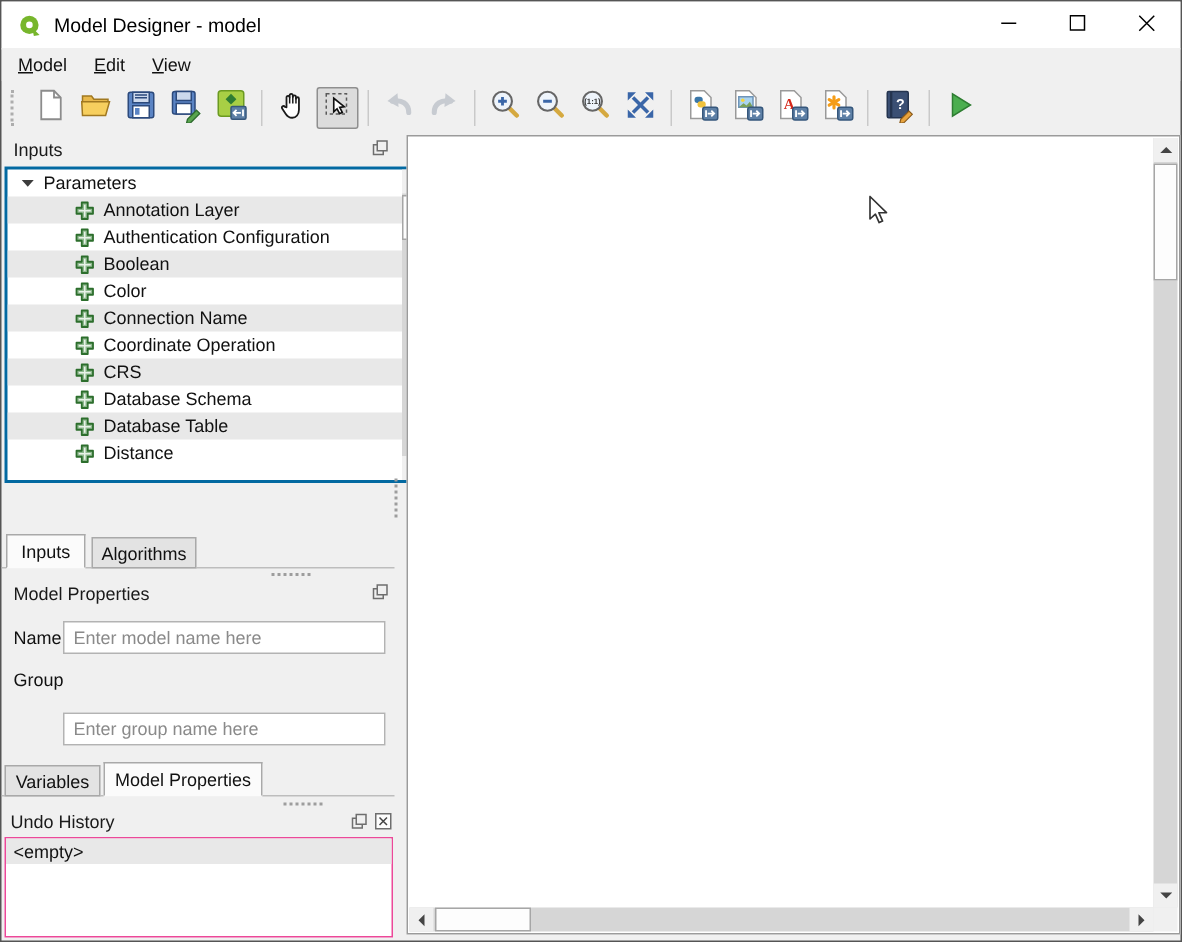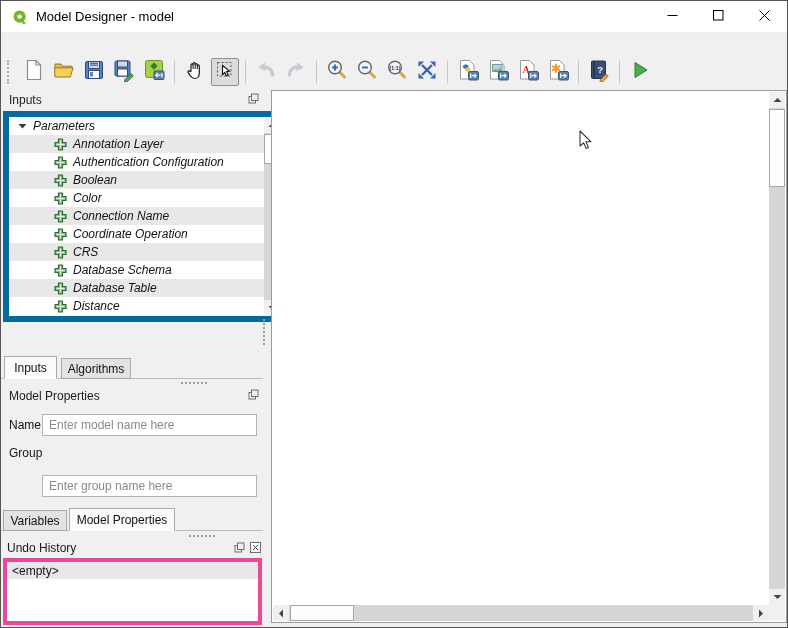--- a/index.html
+++ b/index.html
@@ -24,21 +24,21 @@
   .tb-handle{width:5px;height:24px;border-left:2px dotted #adadad;margin:0 5px 0 2px;}
   .tb-btn{width:28px;height:28px;display:flex;align-items:center;justify-content:center;
     border:1px solid transparent;border-radius:2px;margin:0 1px;box-sizing:border-box;}
   .tb-btn.active{background:#dcdcdc;border-color:#8f8f8f;}
   .tb-sep{width:1px;height:24px;background:#c9c9c9;margin:0 5px;}
   
   .panel-title{position:absolute;left:8px;font-size:12px;color:#1a1a1a;}
   .float-ico,.close-ico{position:absolute;width:13px;height:13px;}
   
   .tree{position:absolute;left:2px;top:110px;width:283px;height:211px;background:#fff;
-    border:6px solid #0369a1;overflow:hidden;box-sizing:border-box;font-style:italic;}
+    border:2px solid #0369a1;overflow:hidden;box-sizing:border-box;}
   .tree-row{height:18px;display:flex;align-items:center;white-space:nowrap;}
   .tree-root{padding-left:9px;}
   .tree-root .arrow{margin-right:6px;display:flex;}
   .tree-kids .tree-row{padding-left:45px;}
   .tree-kids .tree-row:nth-of-type(odd){background:#e8e8e8;}
   .tree-row .plus{display:flex;margin-right:6px;}
   
   .sb-v{position:absolute;top:0;right:0;bottom:0;width:16px;background:#d6d6d6;}
   .sb-h{position:absolute;left:1px;right:17px;bottom:1px;height:16px;background:#d6d6d6;}
   .sb-btn{position:absolute;width:16px;height:16px;background:#f0f0f0;
@@ -52,21 +52,21 @@
     display:flex;align-items:center;justify-content:center;font-size:12px;}
   .tab.active{background:#fbfbfb;border-bottom:1px solid #fbfbfb;z-index:3;}
   .dots{position:absolute;height:0;border-top:2px dotted #9d9d9d;}
   .dots-v{position:absolute;width:0;border-left:2px dotted #9d9d9d;}
   .field-label{position:absolute;font-size:12px;color:#111;}
   .text-input{position:absolute;height:22px;border:1px solid #b3b3b3;border-radius:0;
     padding:0 6px;font:12px "Liberation Sans",sans-serif;box-sizing:border-box;background:#fff;color:#111;}
   .text-input::placeholder{color:#8a8a8a;}
   
   .undo-list{position:absolute;left:2px;top:557px;width:259px;height:67px;background:#fff;
-    border:4px solid #ec4899;box-sizing:border-box;}
+    border:1px solid #ec4899;box-sizing:border-box;}
   .undo-row{height:17px;background:#e8e8e8;display:flex;align-items:center;padding-left:5px;}
   
   .canvas{position:absolute;left:270px;top:89px;width:516px;height:533px;background:#fff;
     border:1px solid #9b9b9b;box-sizing:border-box;}
   .canvas .sb-v{top:1px;right:1px;bottom:17px;}
   .corner{position:absolute;right:1px;bottom:1px;width:16px;height:16px;background:#f0f0f0;}
   .cursor{position:absolute;left:578px;top:129px;z-index:9;}
 </style>
 </head>
 <body>
@@ -101,20 +101,25 @@
       <div class="win-btn">
         <span>
           <svg width="11" height="11">
               <path d="M0.5 0.5l10 10M10.5 0.5l-10 10" stroke="#000" fill="none"></path>
             </svg>
         </span>
       </div>
     </div>
   </div>
 
+  <div class="menubar">
+    <span class="menu-item">Model</span>
+    <span class="menu-item">Edit</span>
+    <span class="menu-item">View</span>
+  </div>
 
   <div class="toolbar">
     <div class="tb-handle"></div>
 
     <div class="tb-btn">
       <span><svg width="24" height="24" viewBox="0 0 24 24">
         <path d="M5.5 2.5h8.5l4.5 4.5v14.5H5.5z" fill="#fff" stroke="#8c8c8c" stroke-width="1.2"></path>
         <path d="M14 2.5V7h4.5" fill="none" stroke="#8c8c8c" stroke-width="1.2"></path>
           </svg></span>
     </div>

